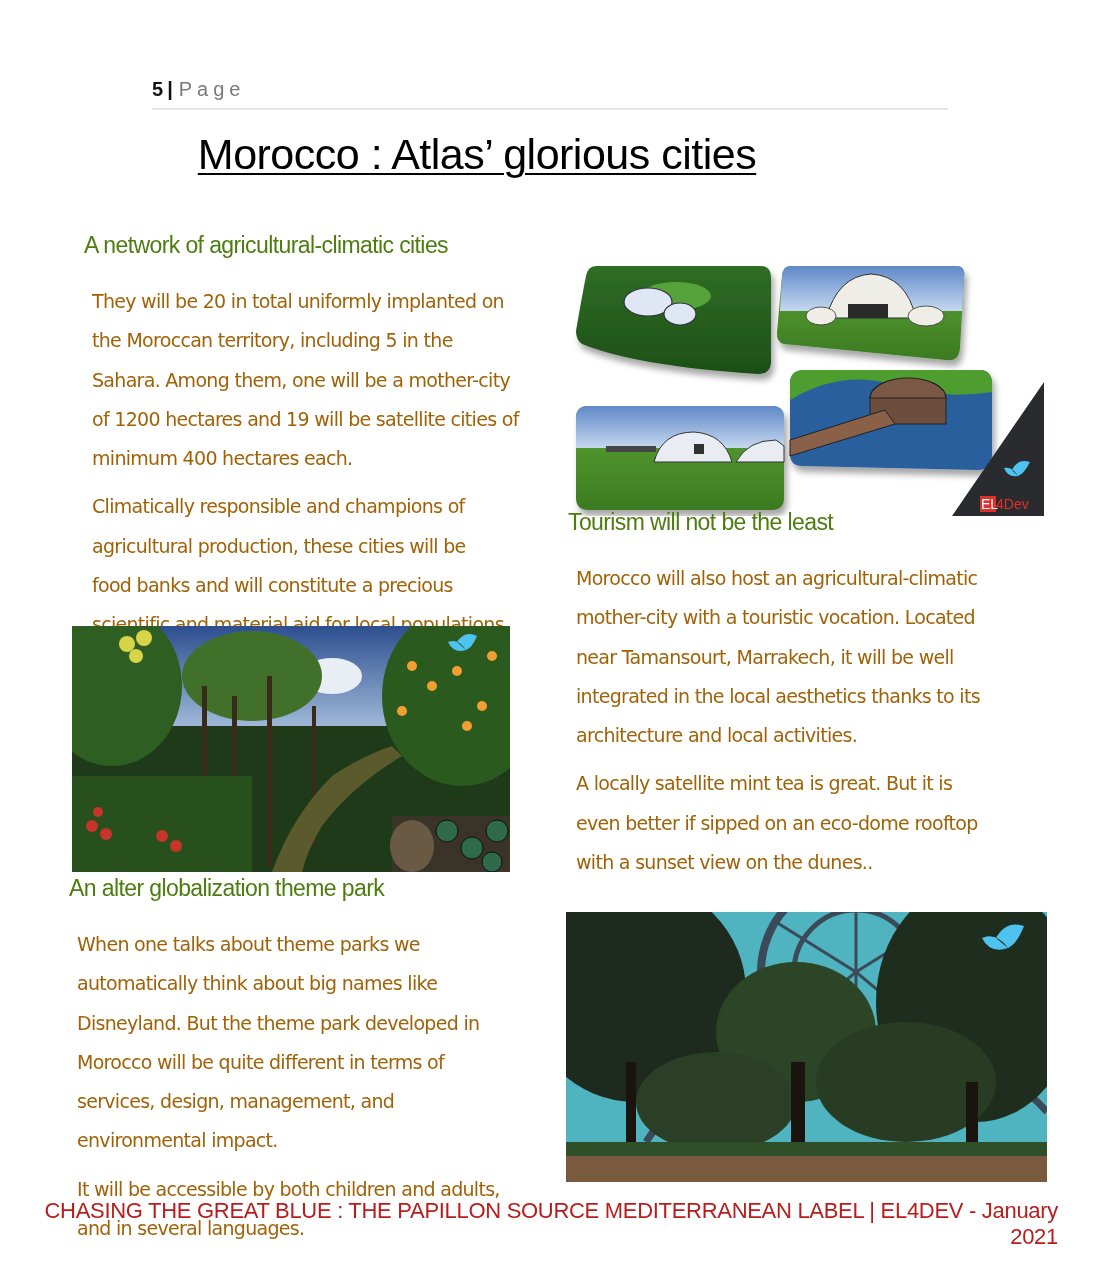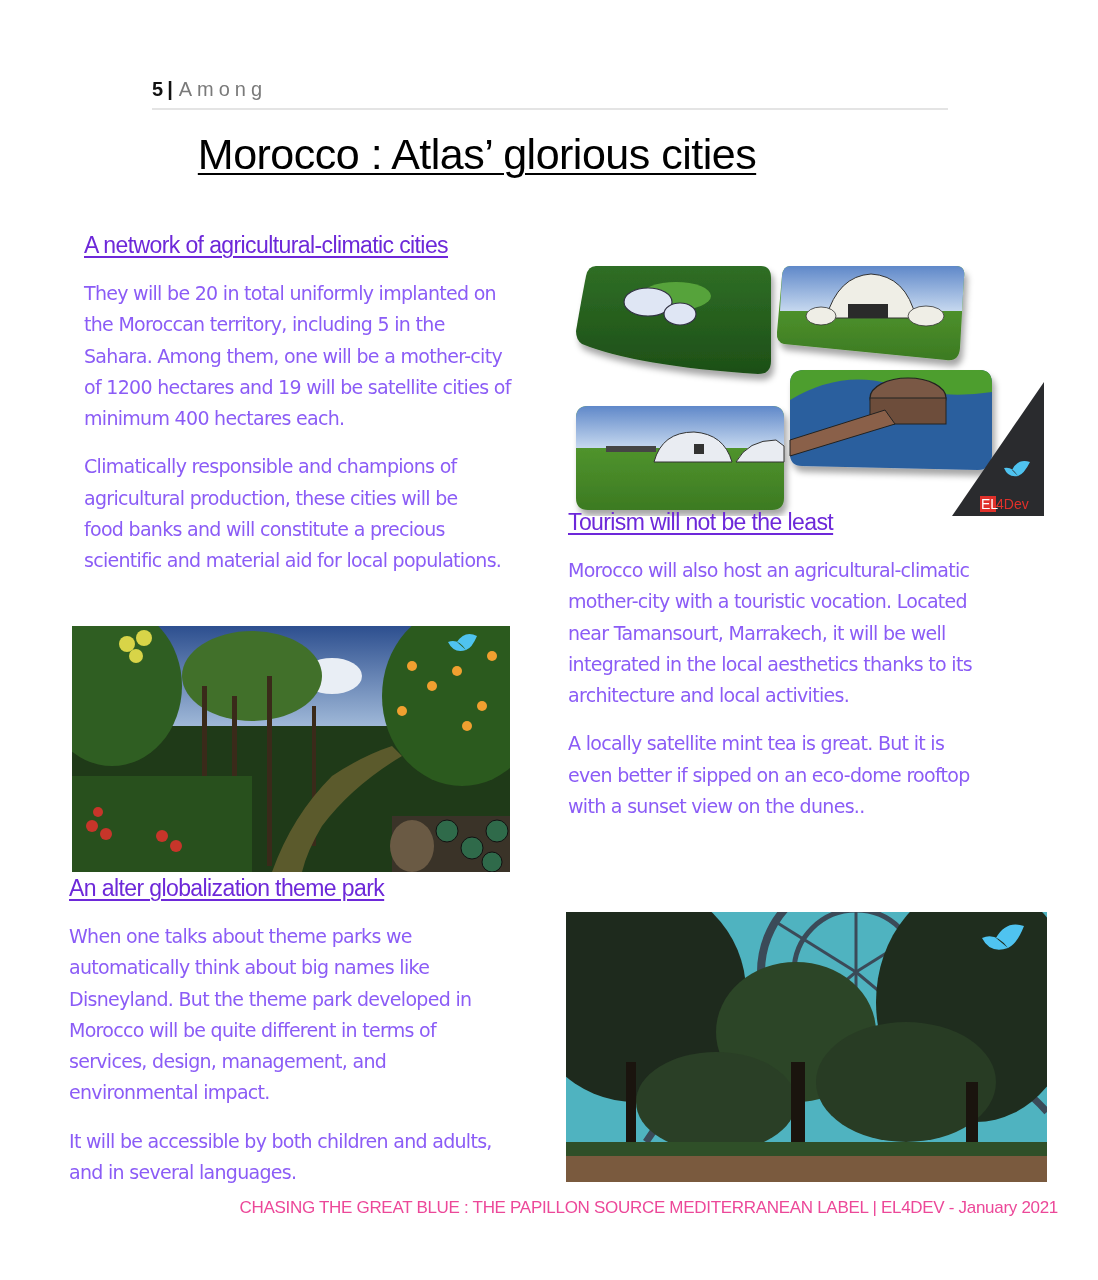--- a/index.html
+++ b/index.html
@@ -12,39 +12,39 @@
     .page-num { font-family: "Liberation Sans", sans-serif; font-weight: bold; font-size: 20px; color: #111; }
     .page-sep { font-family: "Liberation Sans", sans-serif; font-weight: bold; font-size: 20px; color: #111; margin: 0 6px 0 4px; }
     .page-word { font-family: "Liberation Sans", sans-serif; font-size: 20px; color: #7a7a7a; letter-spacing: 5px; }
 
     
     .title { left: 0; width: 954px; top: 130px; text-align: center;
              font-family: "Liberation Sans", sans-serif; font-size: 43px; color: #000;
              letter-spacing: -0.5px; }
     .title span { text-decoration: underline; text-decoration-thickness: 2px; text-underline-offset: 4px; }
 
-    .h2 { font-family: "Liberation Sans", sans-serif; font-size: 23px; color: #6d28d9;
-          text-decoration: underline; text-decoration-thickness: 1.5px; text-underline-offset: 3px;
+    .h2 { font-family: "Liberation Sans", sans-serif; font-size: 23px; color: #4d7c0f;
+          text-decoration-thickness: 1.5px; text-underline-offset: 3px;
           letter-spacing: -0.6px; white-space: nowrap; }
     .para { font-family: "DejaVu Sans", sans-serif; font-weight: normal; font-size: 19px; line-height: 31.3px;
-            color: #8b5cf6; letter-spacing: -0.7px; margin: 0; }
+            color: #a16207; letter-spacing: -0.7px; margin: 8px; }
     .para-block { margin-bottom: 17px; }
 
     
     .img { overflow: hidden; }
     .img svg { display: block; width: 100%; height: 100%; }
 
     .footer { left: 0; width: 1058px; top: 1198px; text-align: right;
-              font-family: "Liberation Sans", sans-serif; font-size: 17px; color: #ec4899; letter-spacing: -0.3px; }
+              font-family: "Liberation Sans", sans-serif; font-size: 22px; color: #b91c1c; letter-spacing: -0.3px; }
   </style>
 </head>
 <body>
 
 <div class="abs page-header">
-  <span class="page-num">5</span><span class="page-sep">|</span><span class="page-word">Among</span>
+  <span class="page-num">5</span><span class="page-sep">|</span><span class="page-word">Page</span>
 </div>
 
 <div class="abs title"><span>Morocco : Atlas’ glorious cities</span></div>
 
 <div class="abs" style="left:84px; top:232px; width:480px;">
   <div class="h2">A network of agricultural-climatic cities</div>
   <div style="height:19px"></div>
   <div class="para-block">
     <p class="para">They will be 20 in total uniformly implanted on</p>
     <p class="para">the Moroccan territory, including 5 in the</p>

